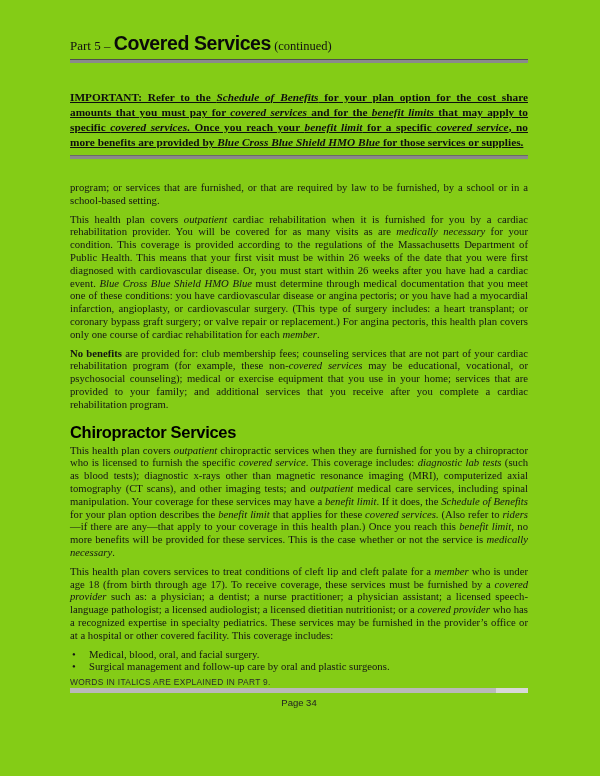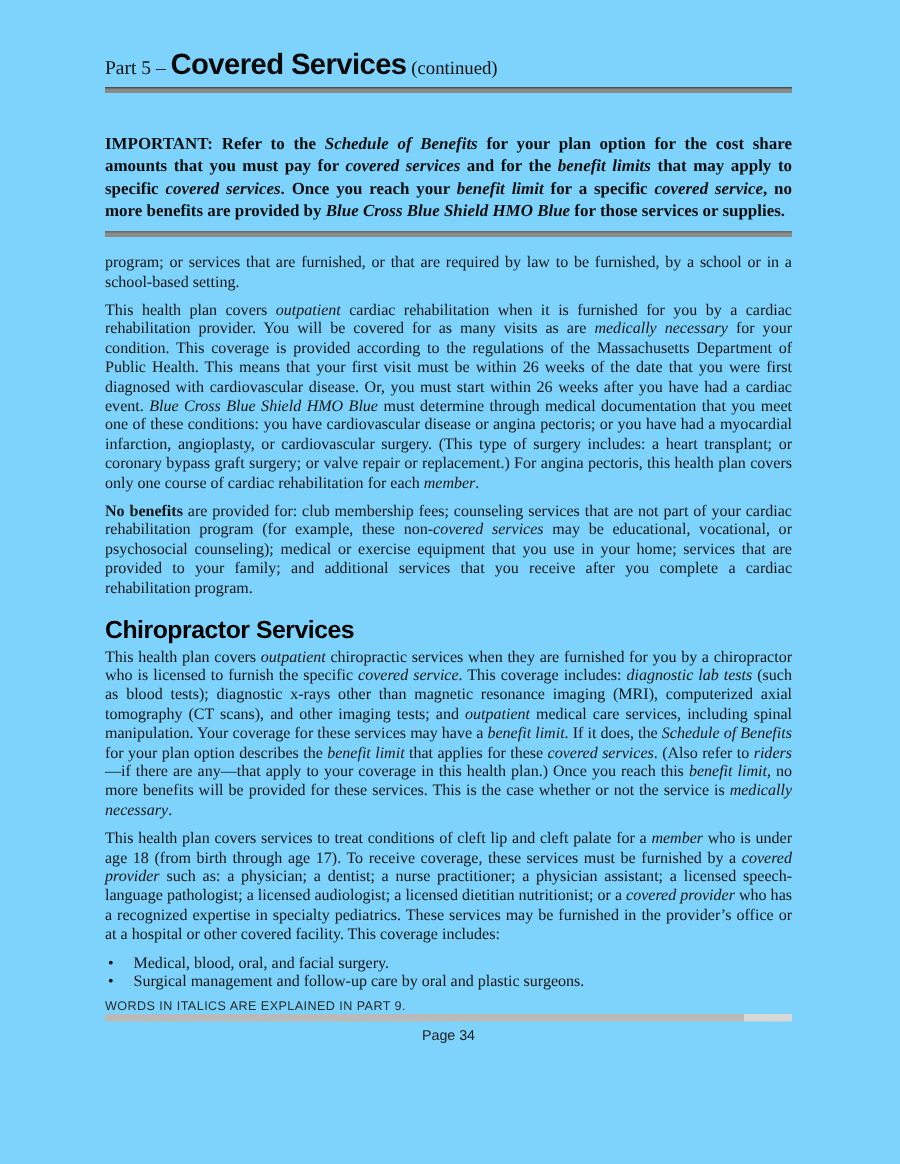--- a/index.html
+++ b/index.html
@@ -8,21 +8,21 @@
     background: #ffffff;
     width: 600px;
     height: 776px;
     overflow: hidden;
   }
   .page {
     box-sizing: border-box;
     width: 600px;
     height: 776px;
     padding: 33px 72px 0 70px;
-    background: #7dd3fc;
+    background: #84cc16;
     color: var(--text, #141414);
   }
   
   .doc-header {
     line-height: 20px;
     white-space: nowrap;
   }
   .part-label, .continued-label {
     font-family: "Liberation Serif", serif;
     font-size: 13px;
@@ -45,30 +45,31 @@
   .rule-important { margin-top: 5px; border-top-color: #6a6a6a; }
   
   .important {
     margin-top: 27px;
     font-family: "Liberation Serif", serif;
     font-weight: bold;
     font-size: 11.3px;
     line-height: 15px;
     text-align: justify;
     color: #0d0d0d;
+    text-decoration: underline;
   }
   p.body {
     margin: 0 0 6px 0;
     font-family: "Liberation Serif", serif;
     font-size: 10.7px;
     line-height: 12.8px;
     text-align: justify;
     color: var(--text, #141414);
   }
-  p.intro { margin-top: 11px; font-family: Liberation Serif, serif; }
+  p.intro { margin-top: 22px; font-family: Liberation Serif, serif; }
   h2.sec-heading {
     margin: 13px 0 3px 0;
     font-family: "Liberation Sans", sans-serif;
     font-weight: bold;
     font-size: 16.5px;
     line-height: 17px;
     letter-spacing: -0.3px;
     color: #000;
   }
   .it { font-style: italic; }

